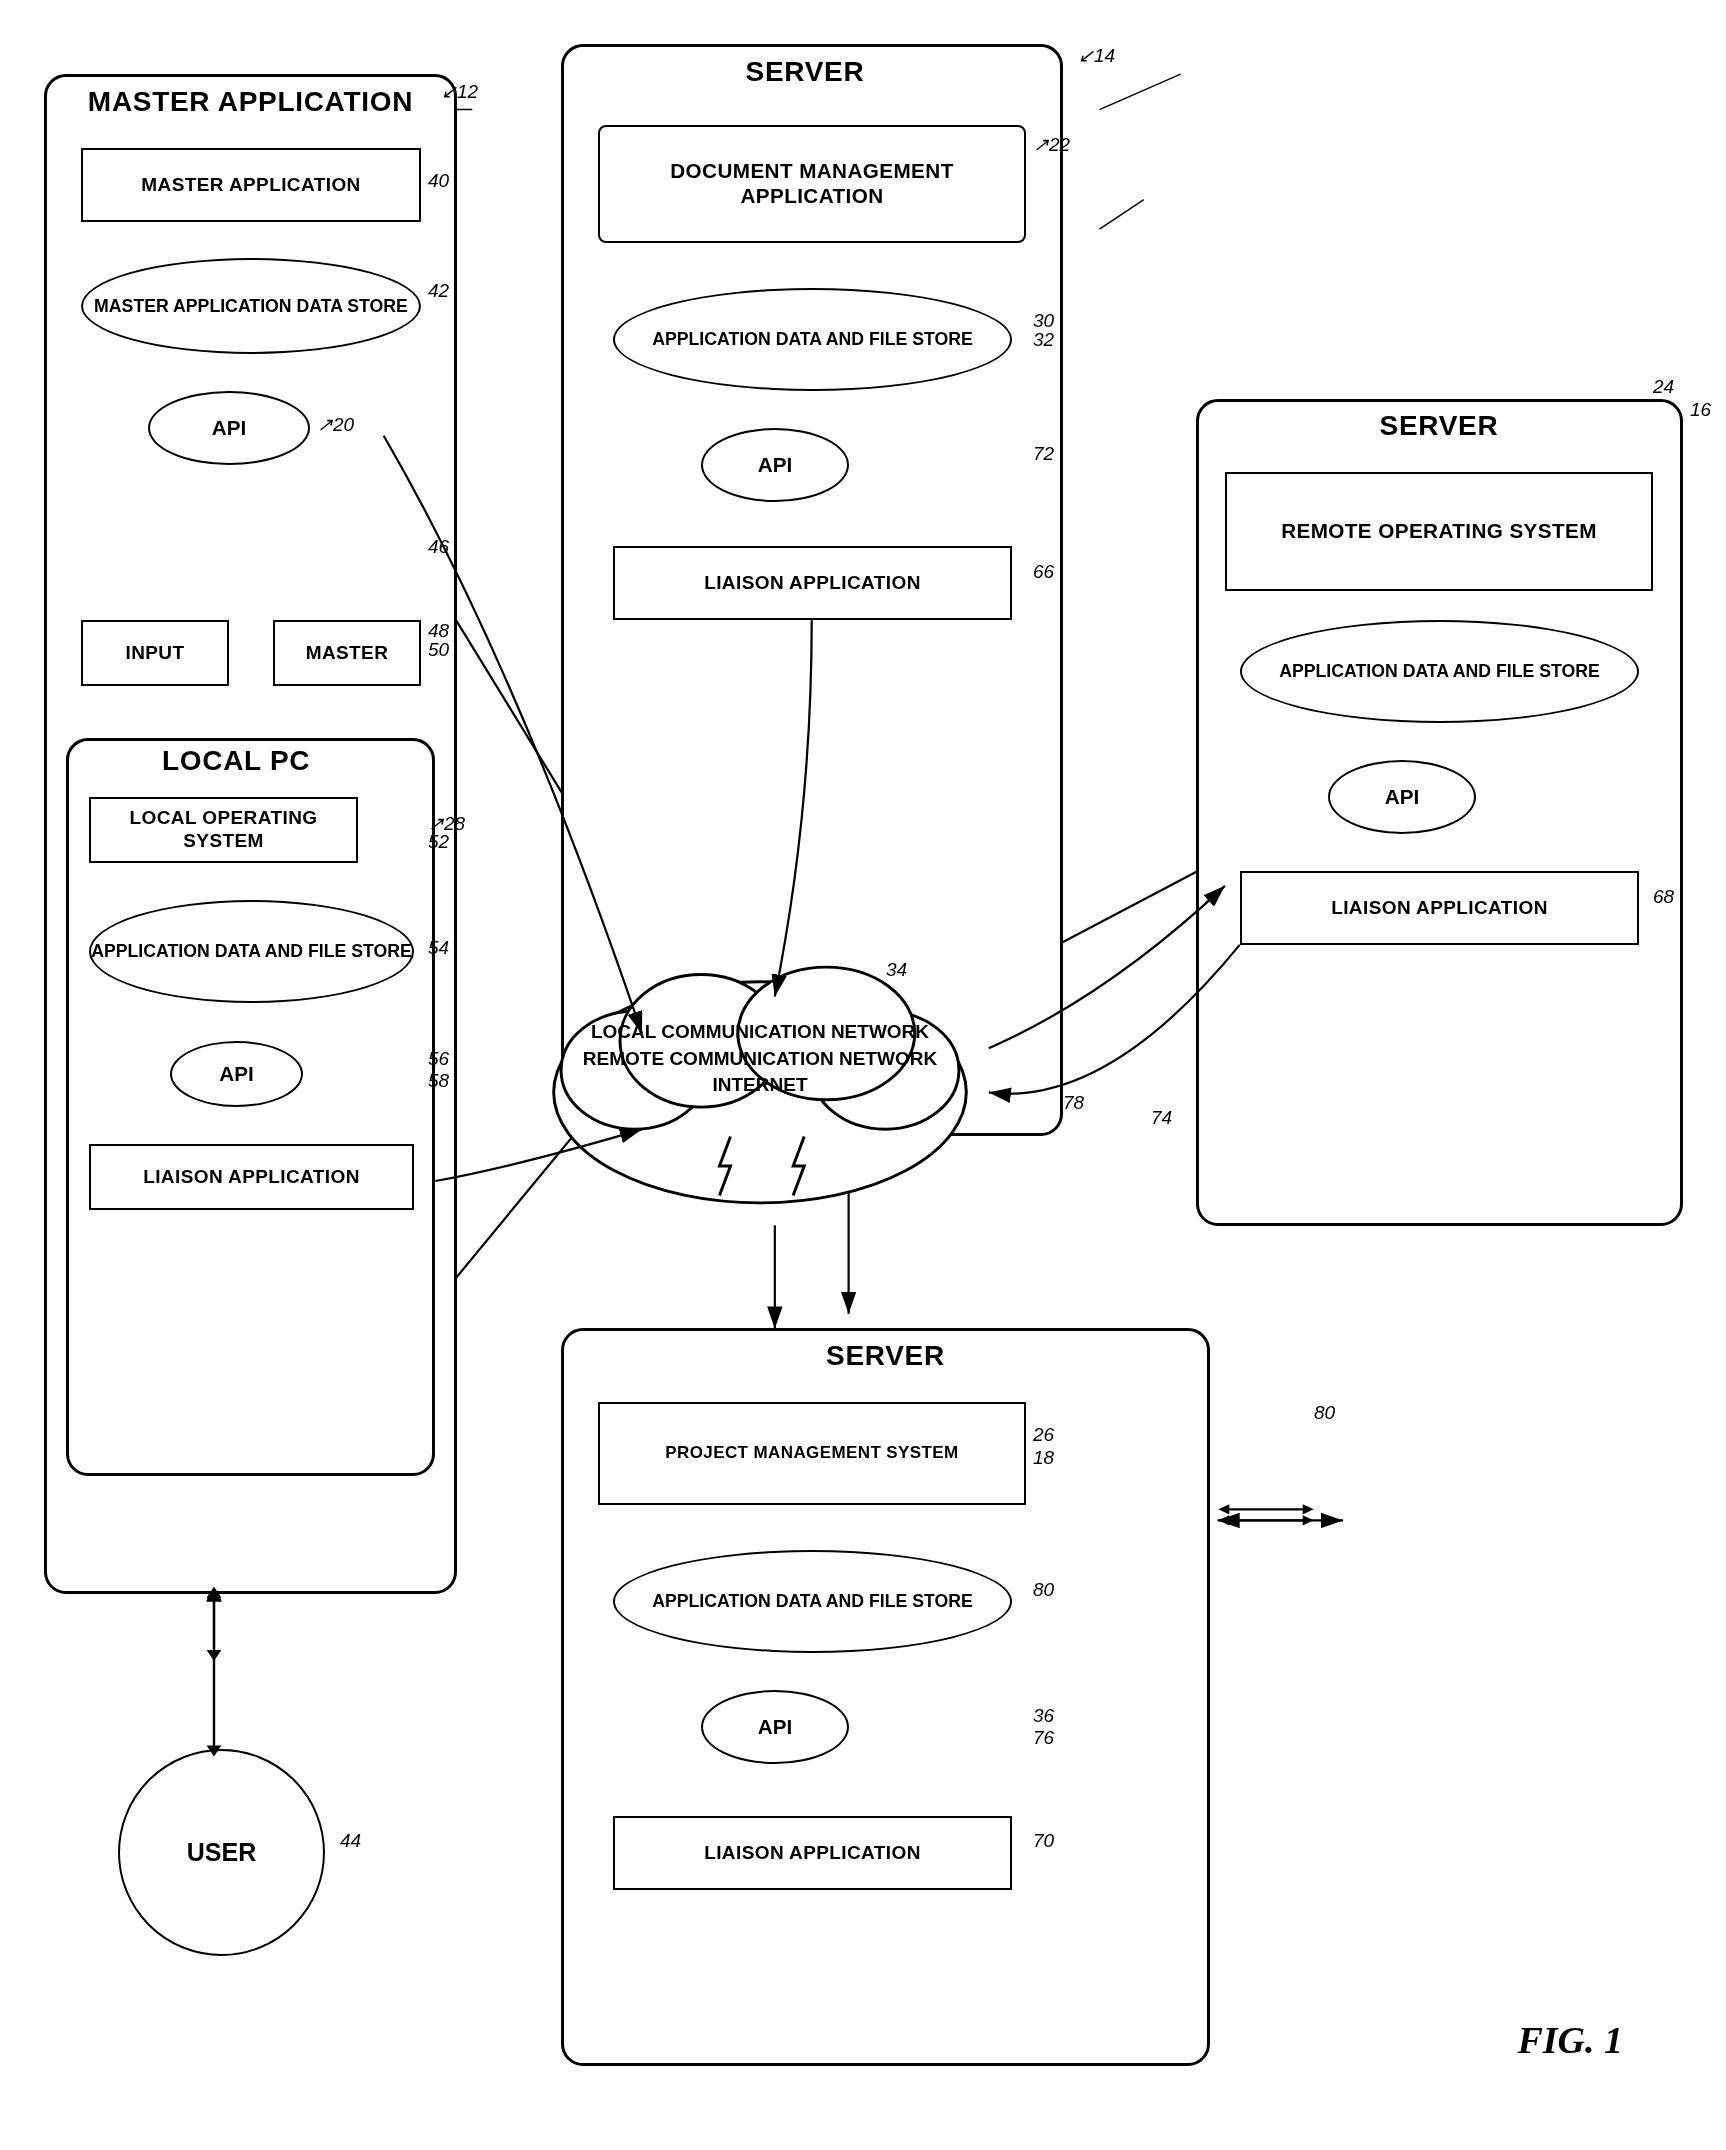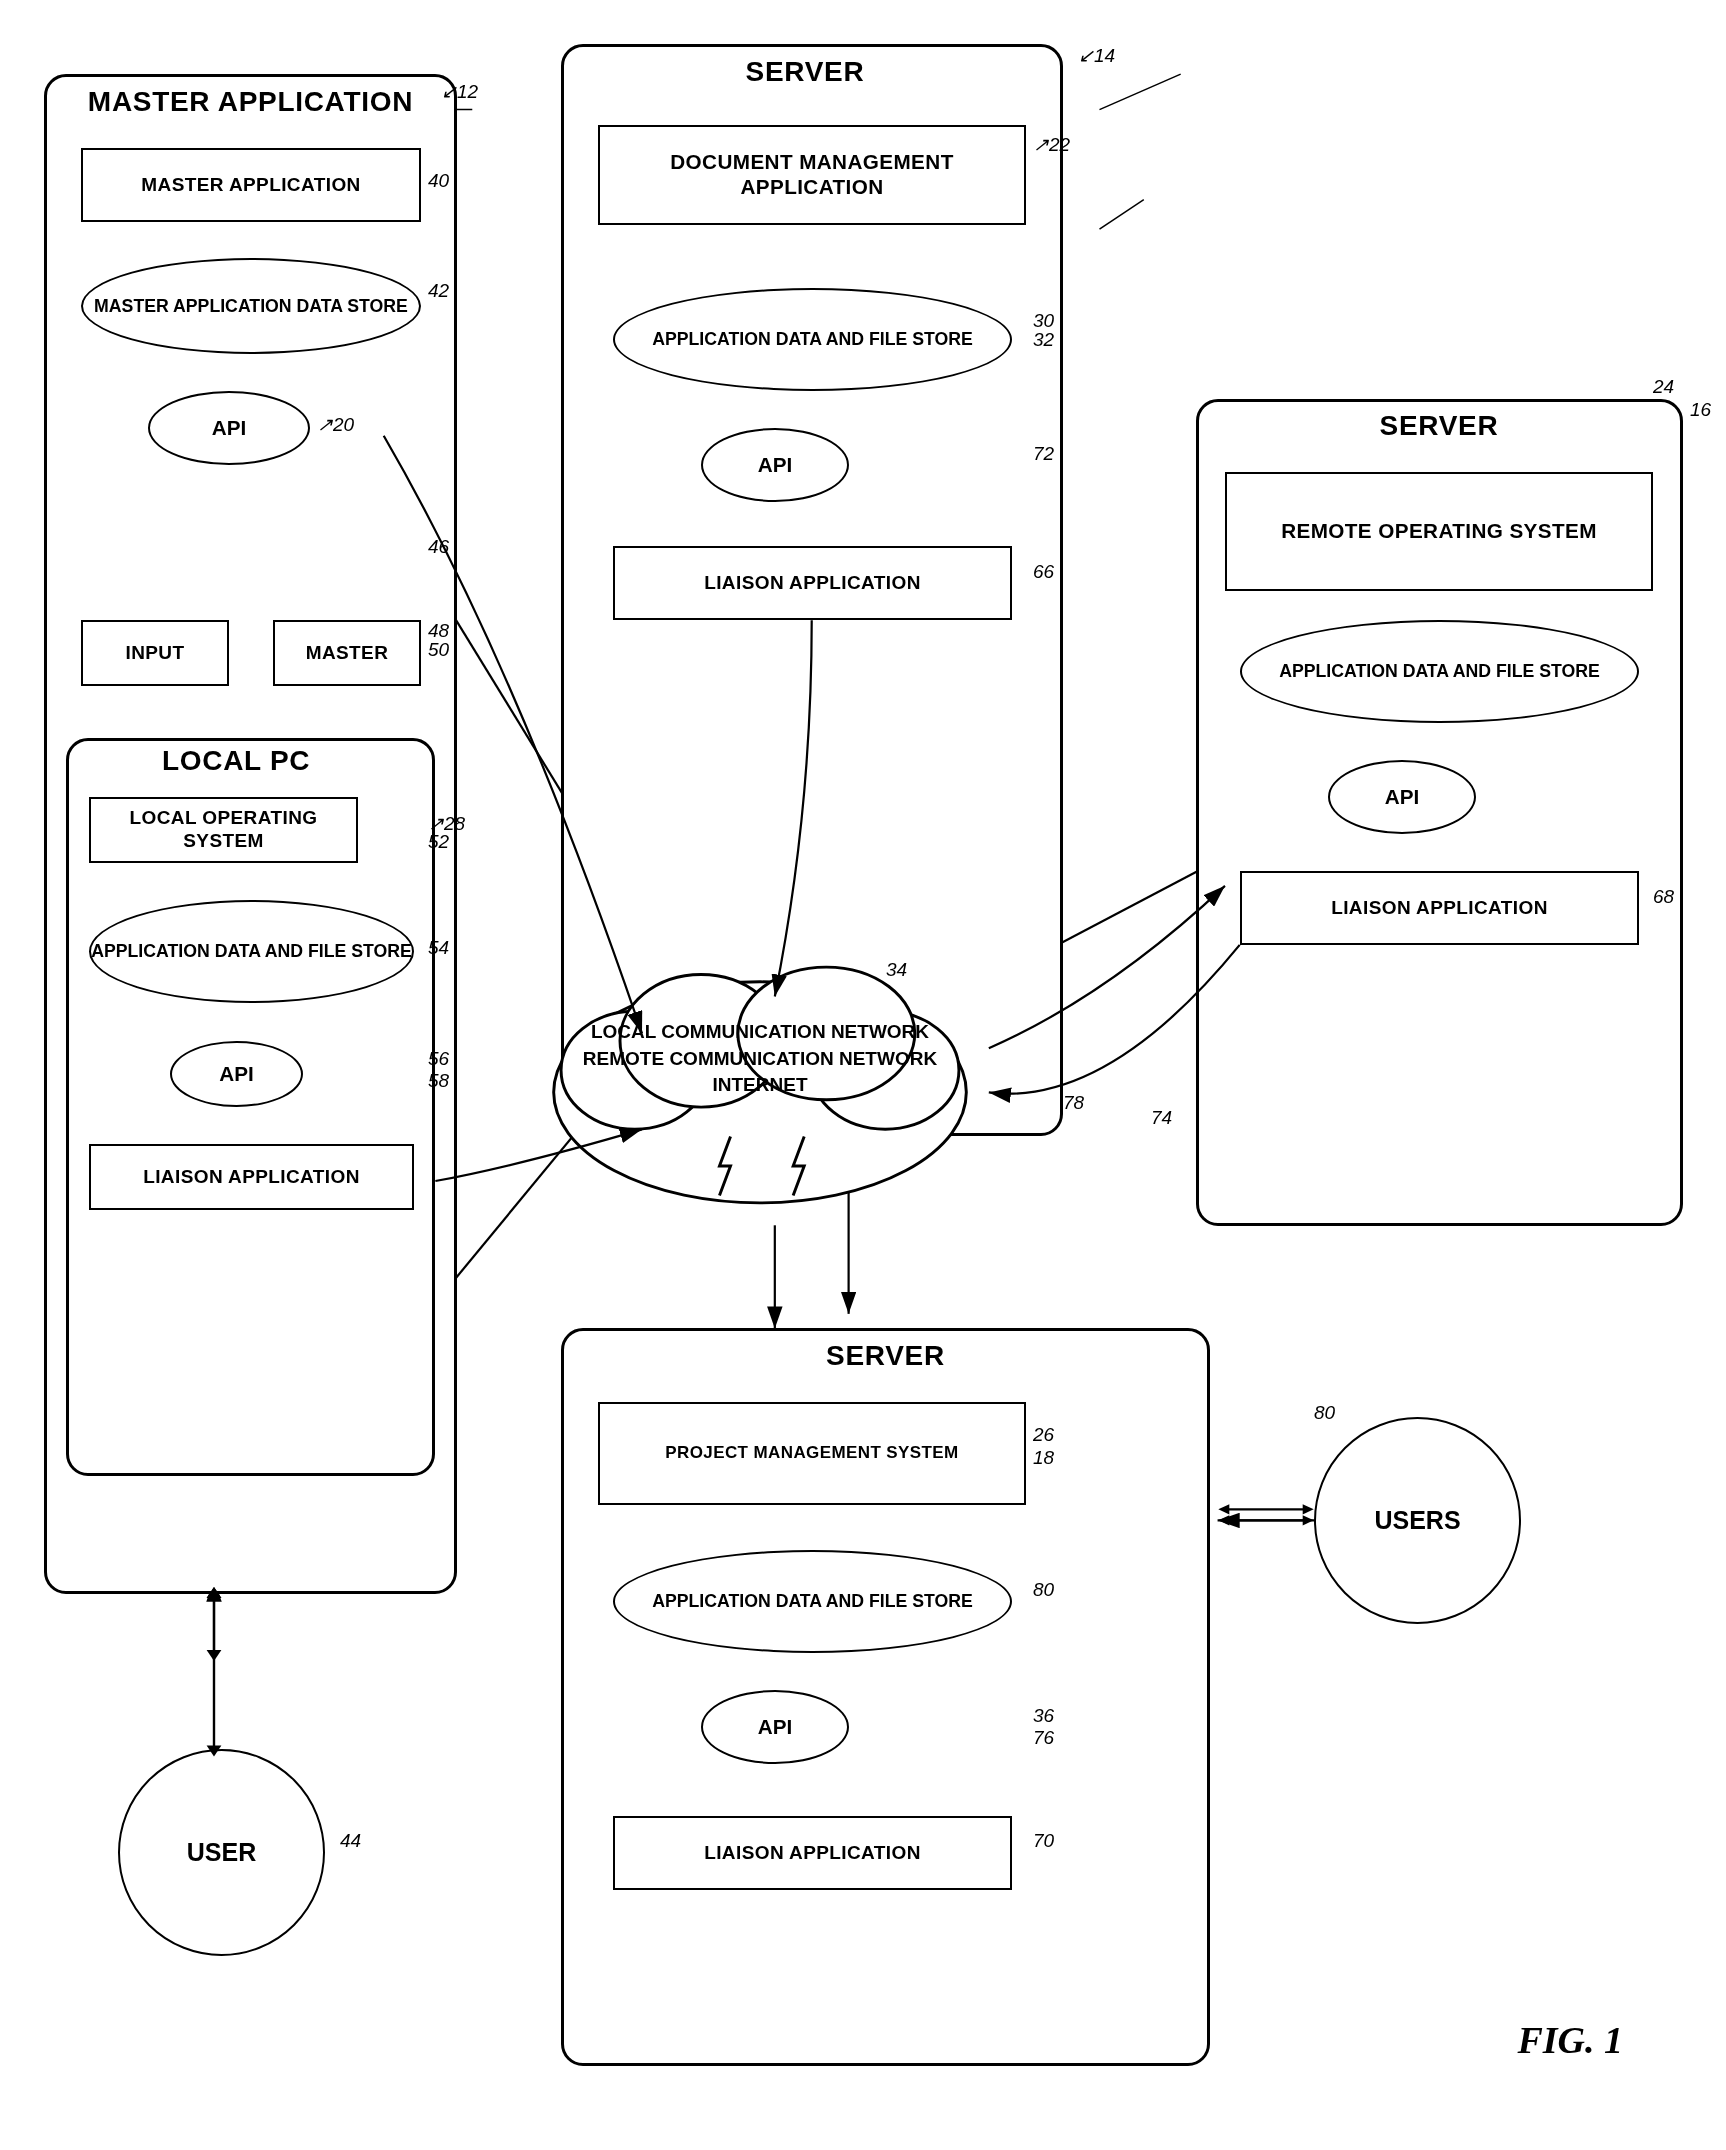--- a/index.html
+++ b/index.html
@@ -202,21 +202,21 @@
     <span>USER</span>
   </div>
   <span class="ref" style="left:340px; top:1830px;">44</span>
 
   <div class="container-box" style="left:561px; top:44px; width:502px; height:1092px;">
   </div>
   <div class="container-title" style="left:709px; top:56px; width:192px;">SERVER</div>
 
   <span class="ref" style="left:1078px; top:44px;">↙14</span>
 
-  <div class="box-rect" style="left:598px; top:125px; width:428px; height:100px; font-size:20.7px;">
+  <div class="box-rect" style="left:598px; top:125px; width:428px; height:118px; font-size:20.7px;border-radius:8px;">
     <span>DOCUMENT MANAGEMENT APPLICATION</span>
   </div>
   <span class="ref" style="left:1033px; top:133px;">↗22</span>
 
   <div class="box-oval" style="left:613px; top:288px; width:399px; height:103px;">
     <span style="font-size:17.7px;">APPLICATION DATA AND FILE STORE</span>
   </div>
   <span class="ref" style="left:1033px; top:310px;">30</span>
   <span class="ref" style="left:1033px; top:329px;">32</span>
 
@@ -297,23 +297,20 @@
     <span>API</span>
   </div>
   <span class="ref" style="left:1033px; top:1705px;">36</span>
   <span class="ref" style="left:1033px; top:1727px;">76</span>
 
   <div class="box-rect" style="left:613px; top:1816px; width:399px; height:74px;">
     <span>LIAISON APPLICATION</span>
   </div>
   <span class="ref" style="left:1033px; top:1830px;">70</span>
 
-  <div class="box-oval" style="left:1314px; top:1417px; width:207px; height:207px; font-size:25px;">
-    <span>USERS</span>
-  </div>
   <span class="ref" style="left:1314px; top:1402px;">80</span>
 
   <div style="position:absolute; left:1218px; top:1491px; width:96px; height:44px;">
     <svg width="96" height="44" viewBox="0 0 130 60">
       <line x1="5" y1="25" x2="125" y2="25" stroke="#000" stroke-width="3"></line>
       <polygon points="115,18 130,25 115,32" fill="#000"></polygon>
       <polygon points="15,18 0,25 15,32" fill="#000"></polygon>
       <line x1="5" y1="40" x2="125" y2="40" stroke="#000" stroke-width="3"></line>
       <polygon points="115,33 130,40 115,47" fill="#000"></polygon>
       <polygon points="15,33 0,40 15,47" fill="#000"></polygon>

